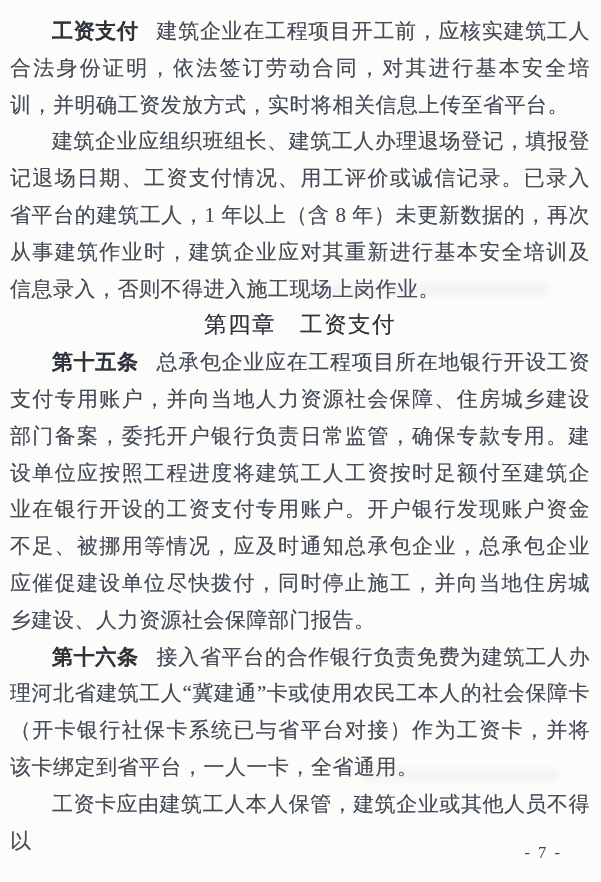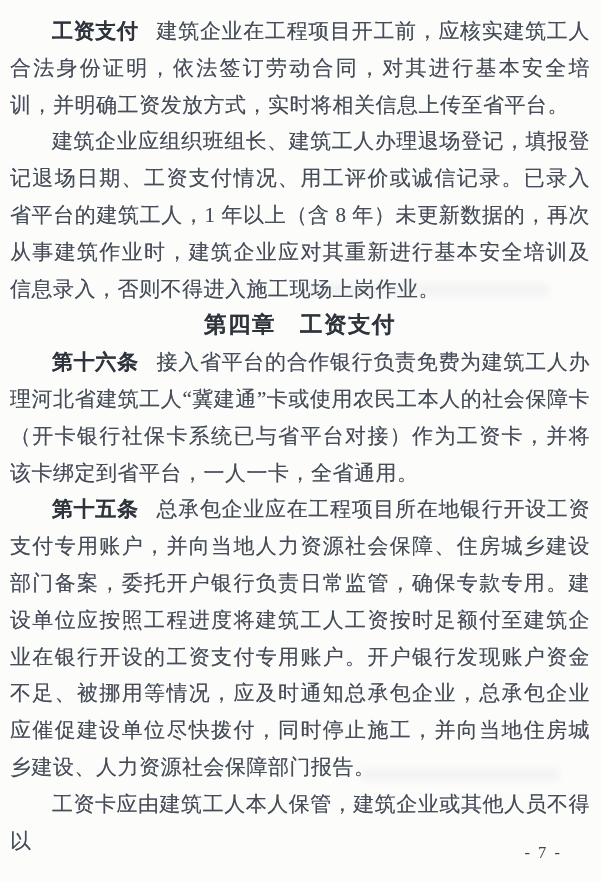--- a/index.html
+++ b/index.html
@@ -38,21 +38,21 @@
     font-weight: bold;
     color: #2e333c;
     margin-right: 0.85em;
     text-shadow: 0 0 0.5px rgba(40, 45, 55, 0.6);
   }
   h2.chapter {
     margin: 0;
     text-align: center;
     text-indent: 0;
     font-family: "Liberation Sans", "DejaVu Sans", sans-serif;
-    font-weight: bold;
+    font-weight: normal;
     font-size: 22.5px;
     line-height: 36.8px;
     color: #2e333c;
     letter-spacing: 1.5px;
     text-shadow: 0 0 0.5px rgba(40, 45, 55, 0.6);
   }
   .page-number {
     position: absolute;
     right: 39px;
     top: 843px;
@@ -81,23 +81,23 @@
 <div class="scan-page">
 
   <div class="text-block">
 
     <p class="para"><span class="lead">工资支付</span><span>建筑企业在工程项目开工前，应核实建筑工人合法身份证明，依法签订劳动合同，对其进行基本安全培训，并明确工资发放方式，实时将相关信息上传至省平台。</span></p>
 
     <p class="para"><span>建筑企业应组织班组长、建筑工人办理退场登记，填报登记退场日期、工资支付情况、用工评价或诚信记录。已录入省平台的建筑工人，1 年以上（含 8 年）未更新数据的，再次从事建筑作业时，建筑企业应对其重新进行基本安全培训及信息录入，否则不得进入施工现场上岗作业。</span></p>
 
     <h2 class="chapter">第四章　工资支付</h2>
 
+    <p class="para"><span class="lead">第十五条</span><span>总承包企业应在工程项目所在地银行开设工资支付专用账户，并向当地人力资源社会保障、住房城乡建设部门备案，委托开户银行负责日常监管，确保专款专用。建设单位应按照工程进度将建筑工人工资按时足额付至建筑企业在银行开设的工资支付专用账户。开户银行发现账户资金不足、被挪用等情况，应及时通知总承包企业，总承包企业应催促建设单位尽快拨付，同时停止施工，并向当地住房城乡建设、人力资源社会保障部门报告。</span></p>
+
     <p class="para"><span class="lead">第十六条</span><span>接入省平台的合作银行负责免费为建筑工人办理河北省建筑工人“冀建通”卡或使用农民工本人的社会保障卡（开卡银行社保卡系统已与省平台对接）作为工资卡，并将该卡绑定到省平台，一人一卡，全省通用。</span></p>
-
-    <p class="para"><span class="lead">第十五条</span><span>总承包企业应在工程项目所在地银行开设工资支付专用账户，并向当地人力资源社会保障、住房城乡建设部门备案，委托开户银行负责日常监管，确保专款专用。建设单位应按照工程进度将建筑工人工资按时足额付至建筑企业在银行开设的工资支付专用账户。开户银行发现账户资金不足、被挪用等情况，应及时通知总承包企业，总承包企业应催促建设单位尽快拨付，同时停止施工，并向当地住房城乡建设、人力资源社会保障部门报告。</span></p>
 
     <p class="para"><span>工资卡应由建筑工人本人保管，建筑企业或其他人员不得以</span></p>
 
   </div>
 
   <div class="bleed bleed-1"></div>
   <div class="bleed bleed-2"></div>
 
   <div class="page-number">- 7 -</div>
 

